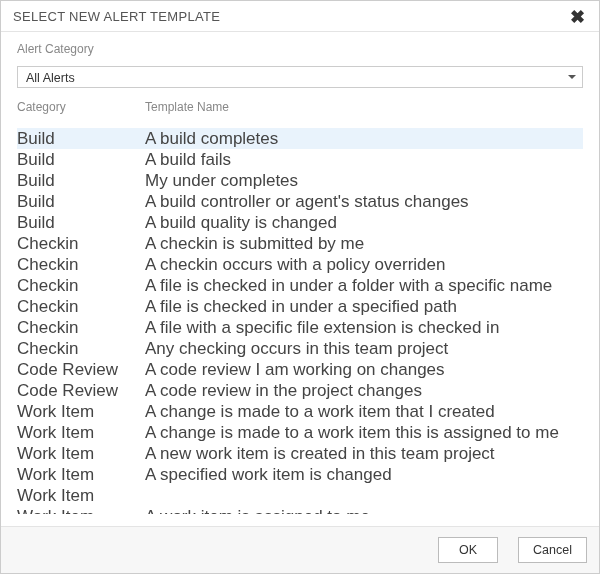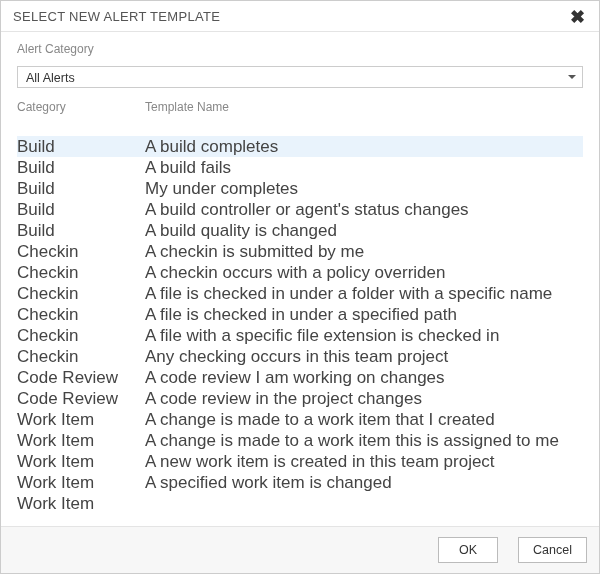--- a/index.html
+++ b/index.html
@@ -76,21 +76,21 @@
     width: 0; height: 0;
     border-left: 4px solid transparent;
     border-right: 4px solid transparent;
     border-top: 4px solid #555;
     pointer-events: none;
   }
   .list-header {
     display: flex;
     color: #888;
     font-size: 12px;
-    padding: 2px 0 22px 0;
+    padding: 2px 0 14px 0;
   }
   .col-cat { width: 128px; flex: 0 0 128px; }
   .col-name { flex: 1; }
   .list {
     flex: 1;
     overflow: auto;
   }
   .row {
     display: flex;
     padding: 2.5px 0;

